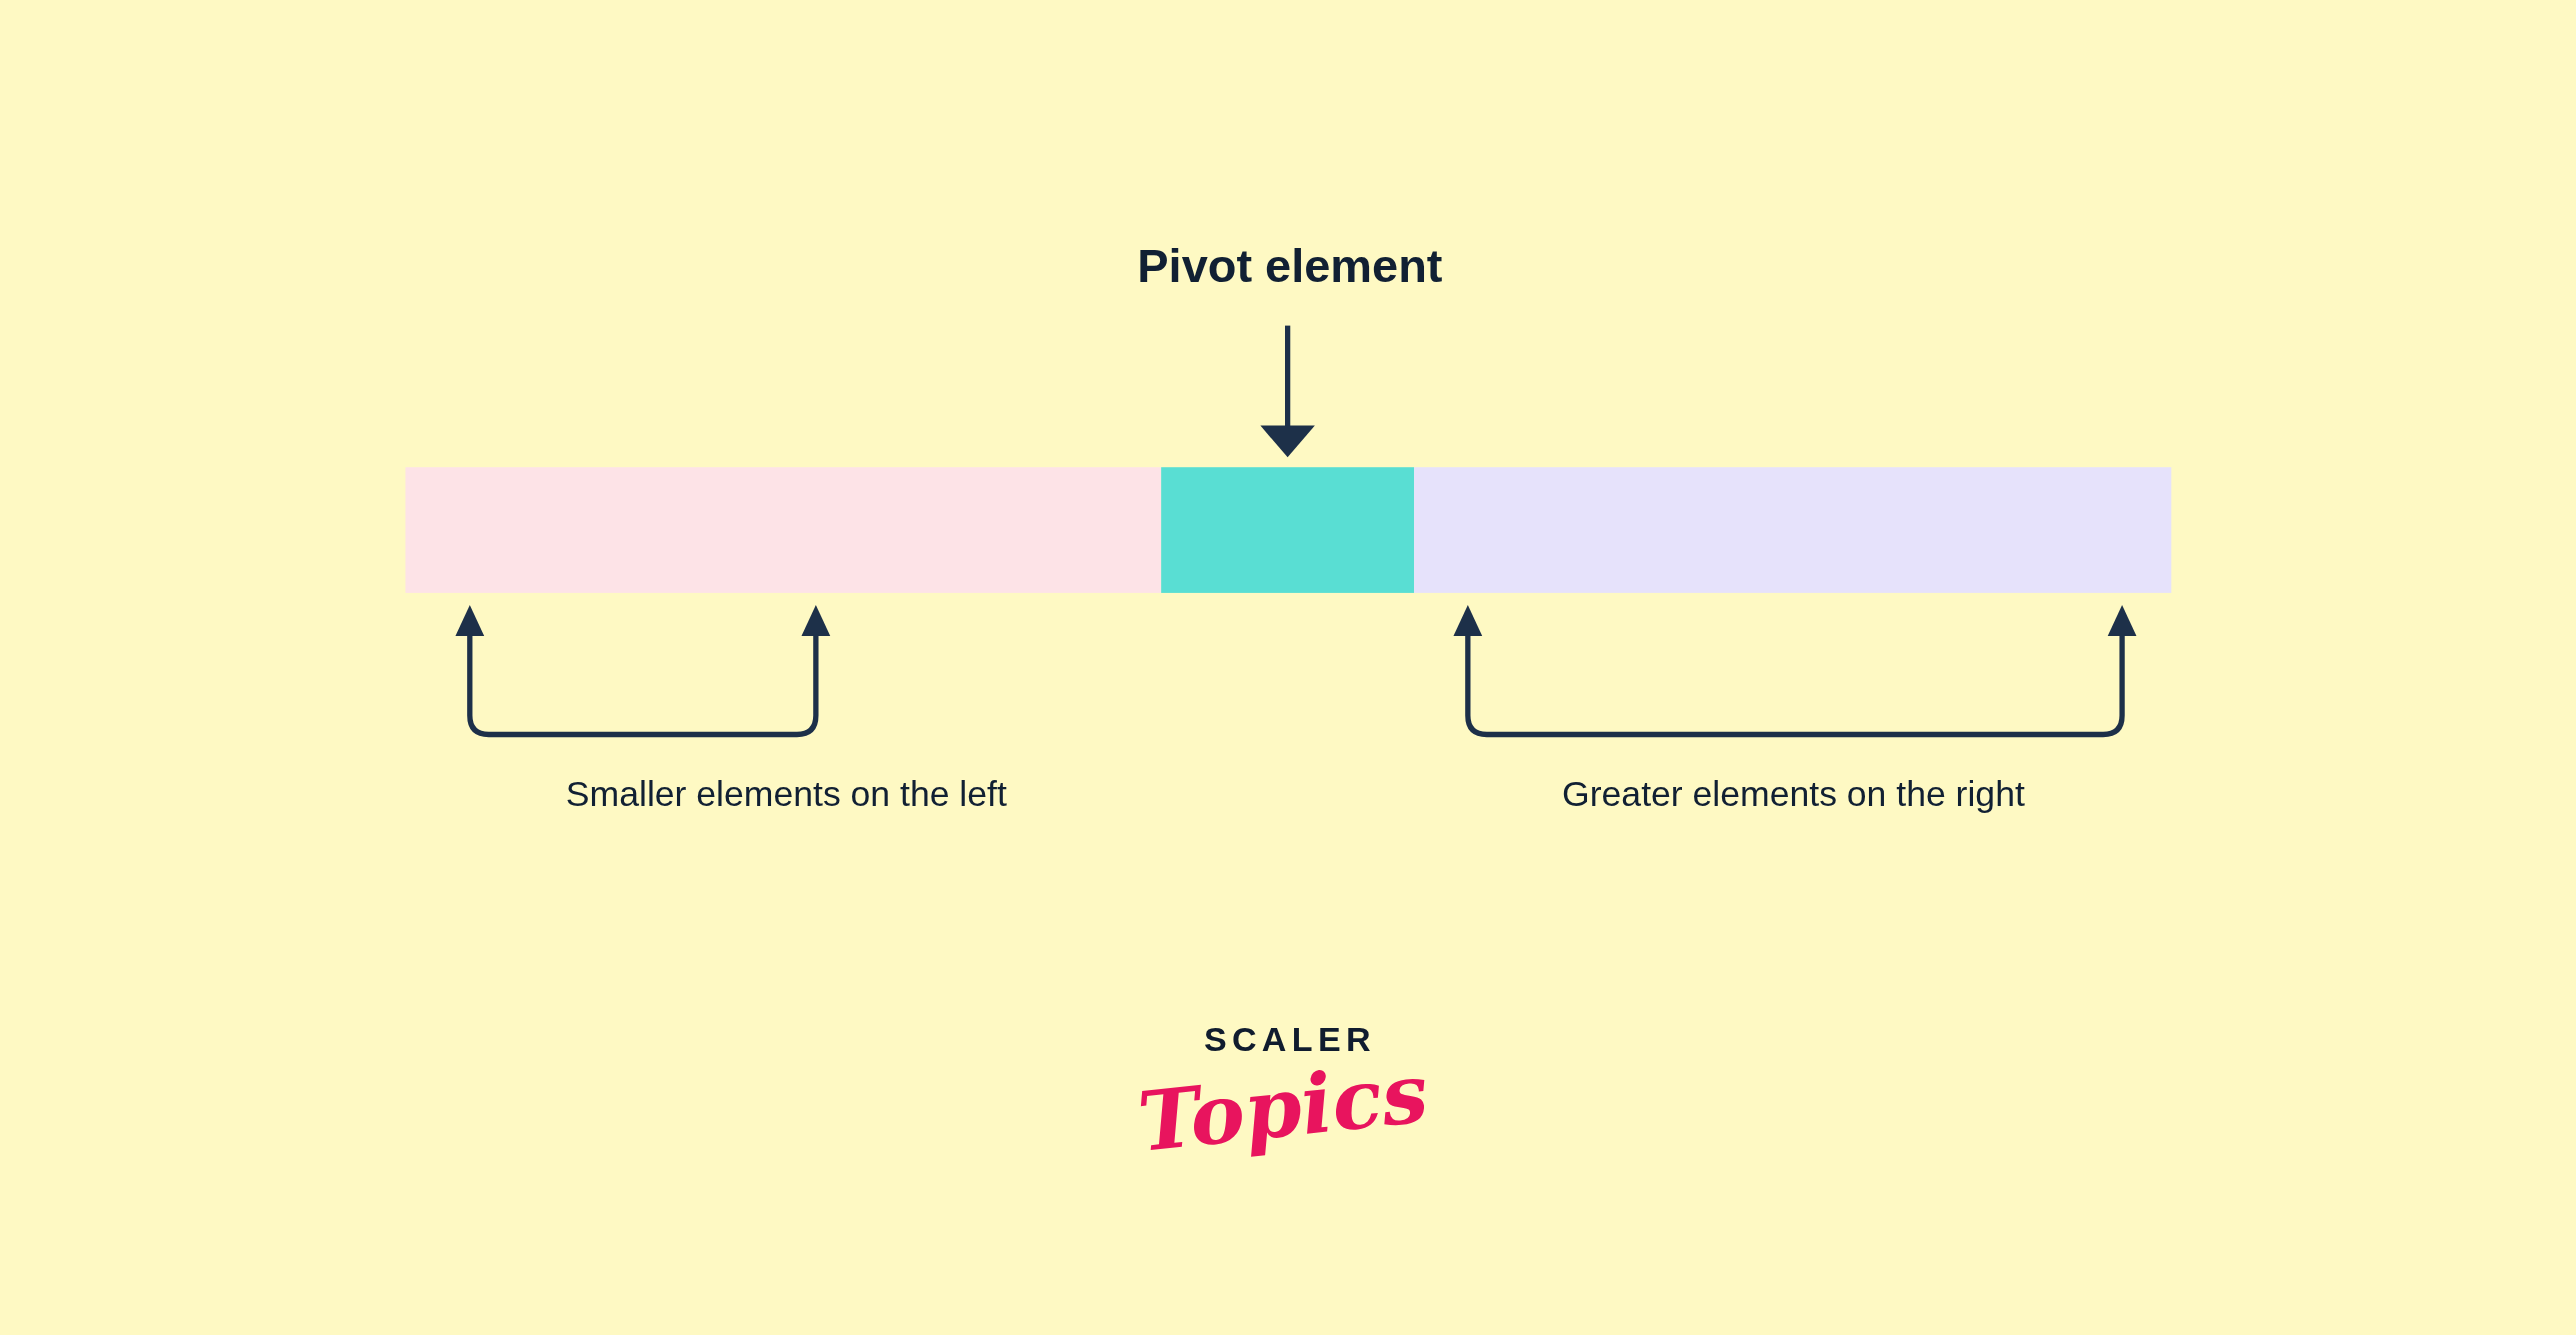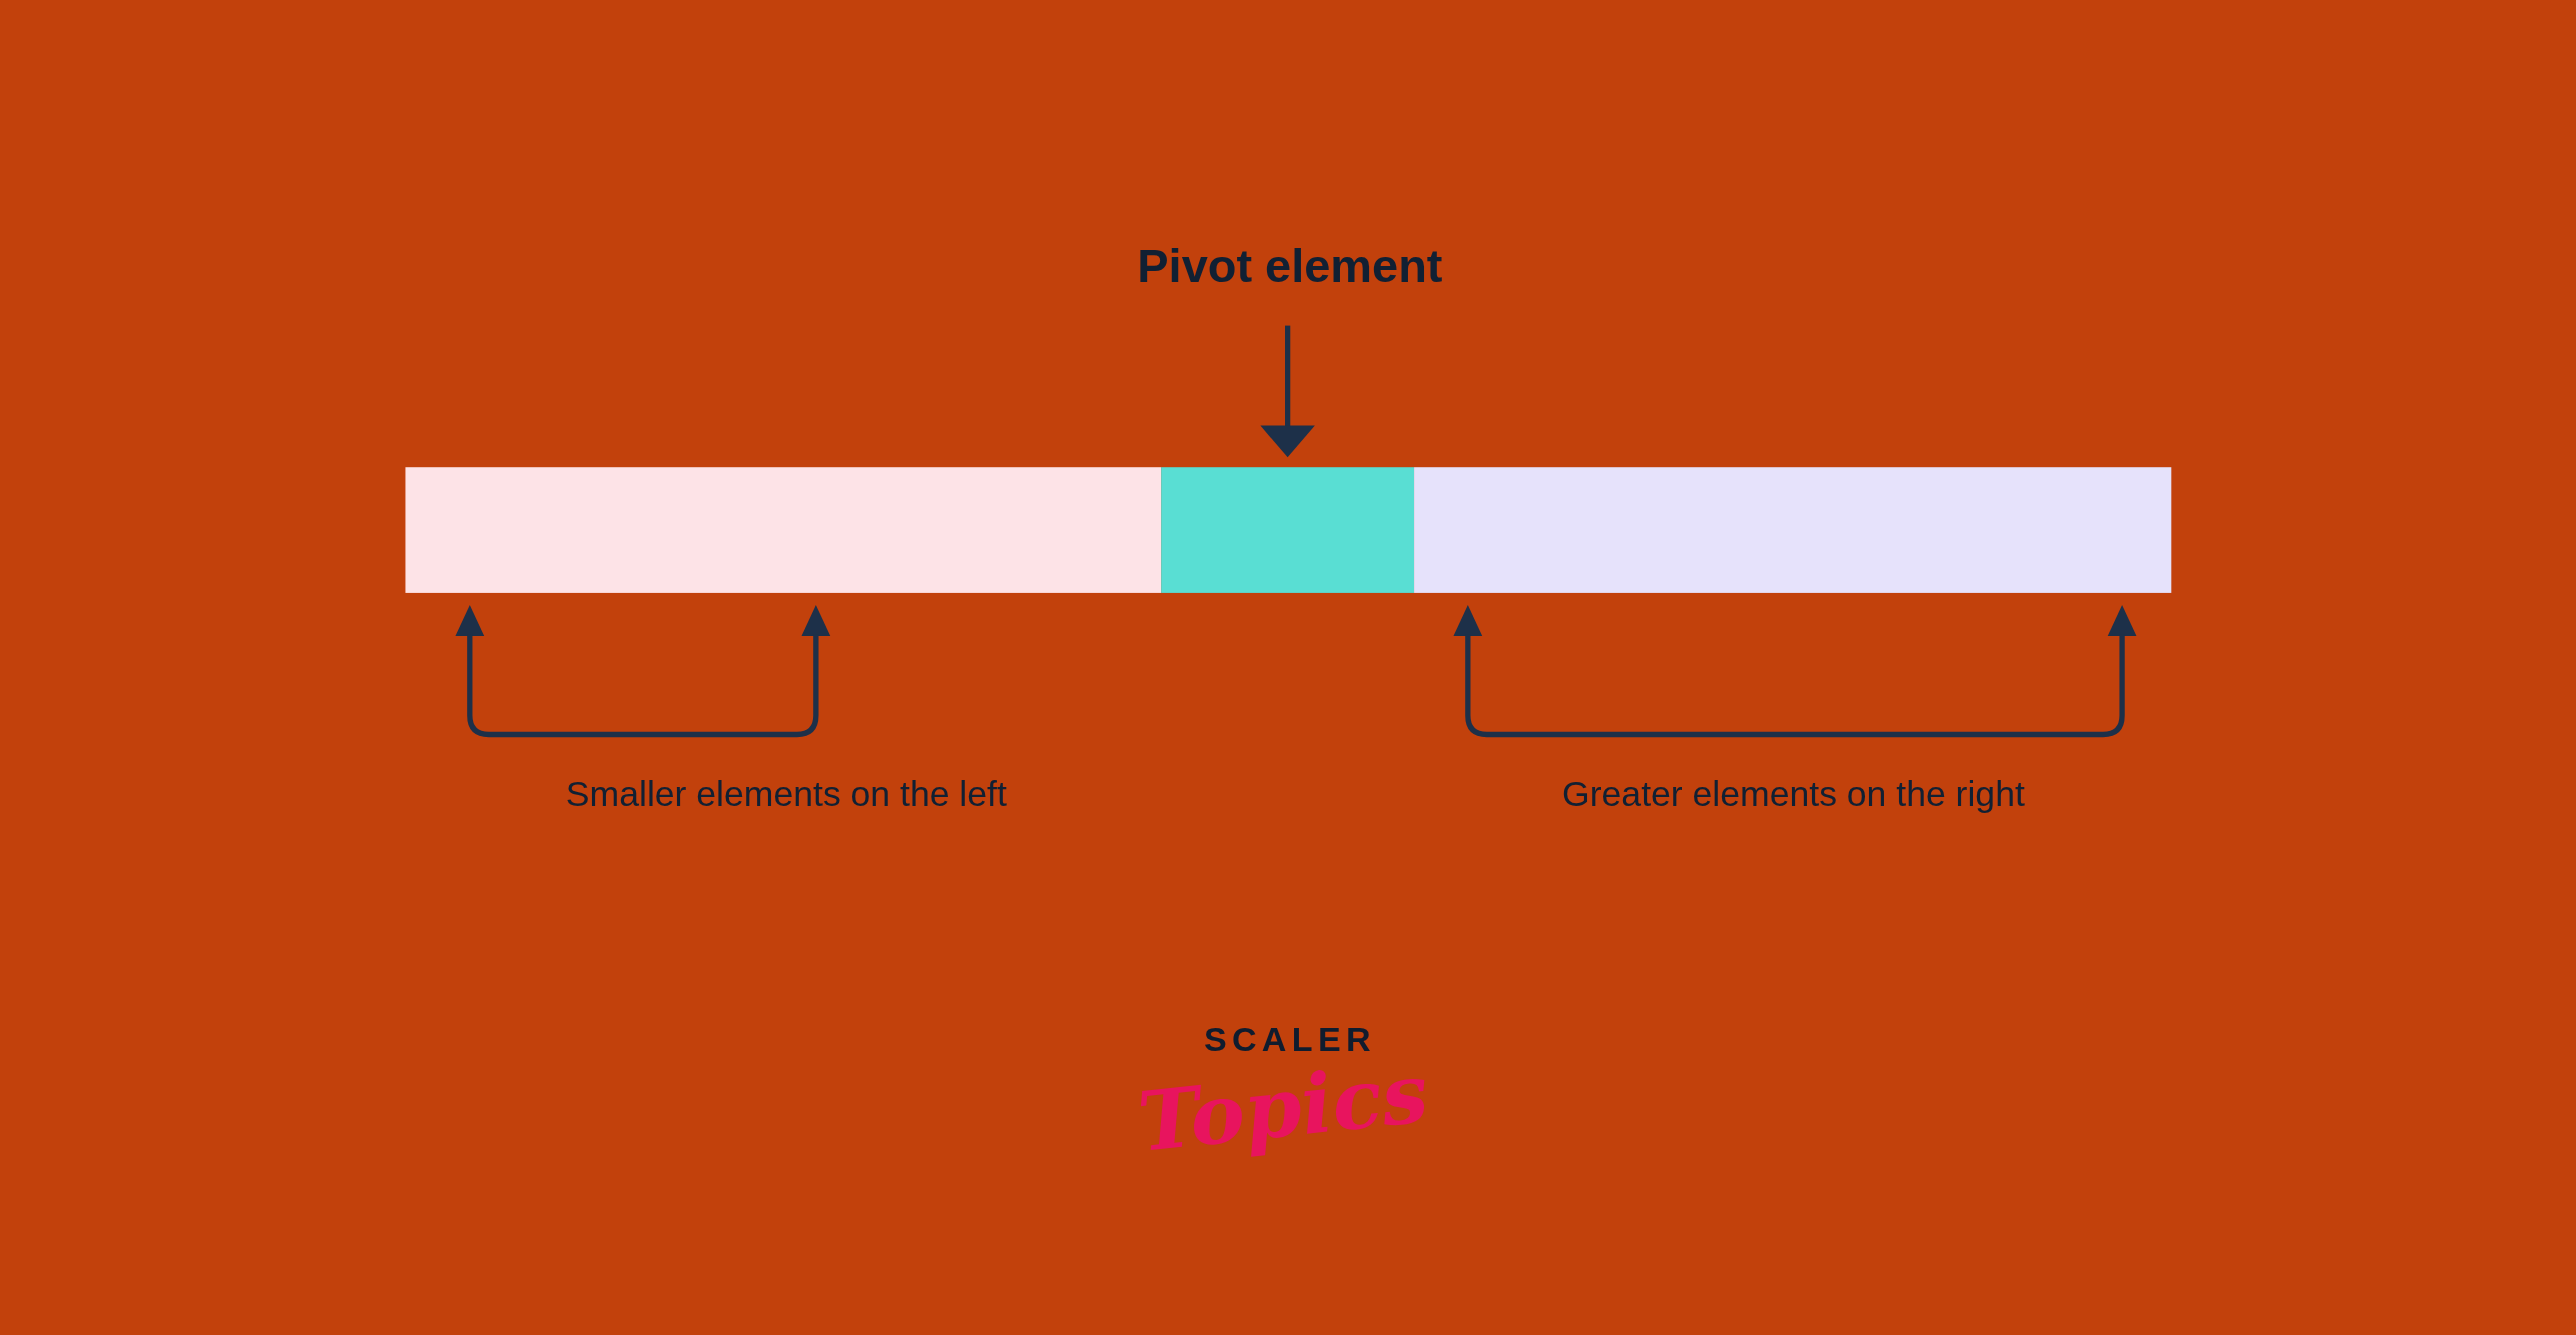--- a/index.html
+++ b/index.html
@@ -8,21 +8,21 @@
     padding: 0;
     background: #ffffff;
   }
   body {
     font-family: "Liberation Sans", sans-serif;
   }
   #stage {
     position: relative;
     width: 2576px;
     height: 1335px;
-    background: #c2410c;
+    background: #fef9c3;
     overflow: hidden;
   }
   #diagram-svg {
     position: absolute;
     left: 0;
     top: 0;
     width: 2576px;
     height: 1335px;
     display: block;
   }

